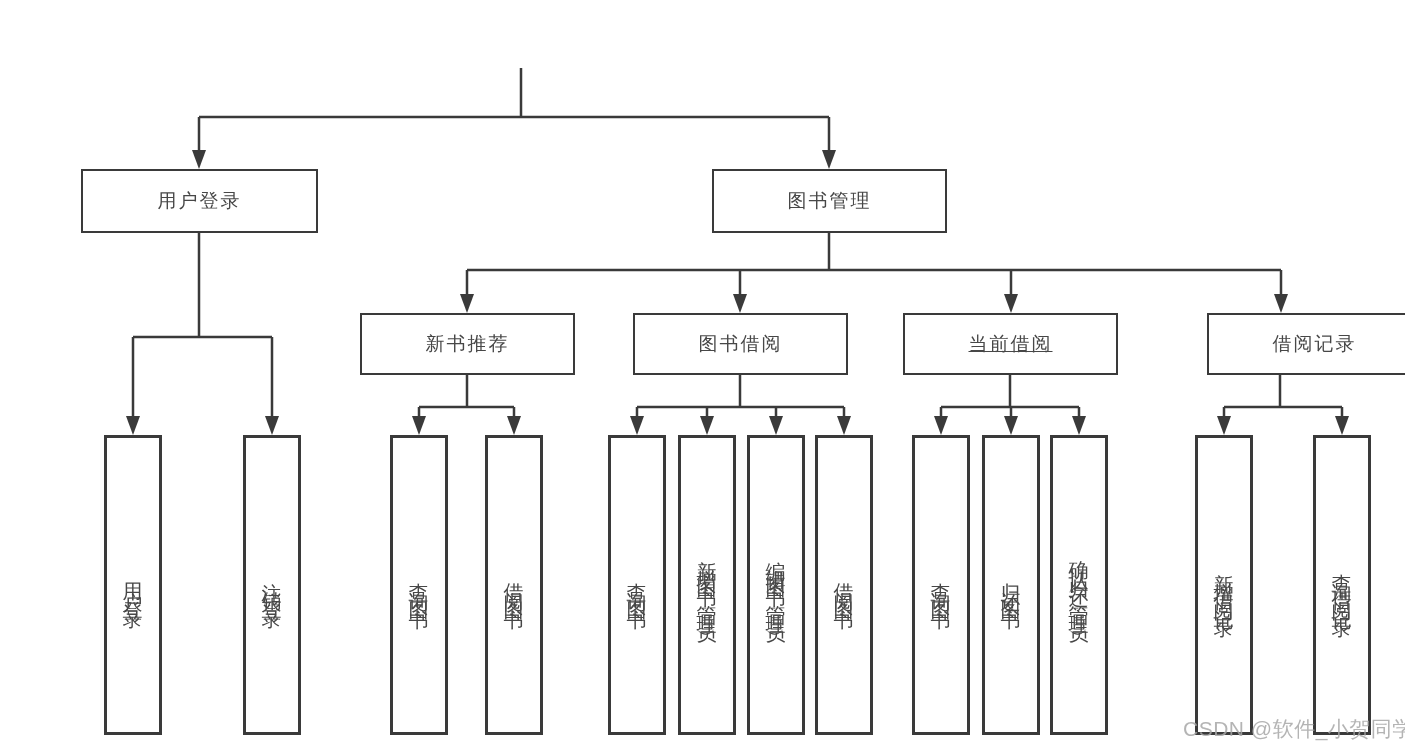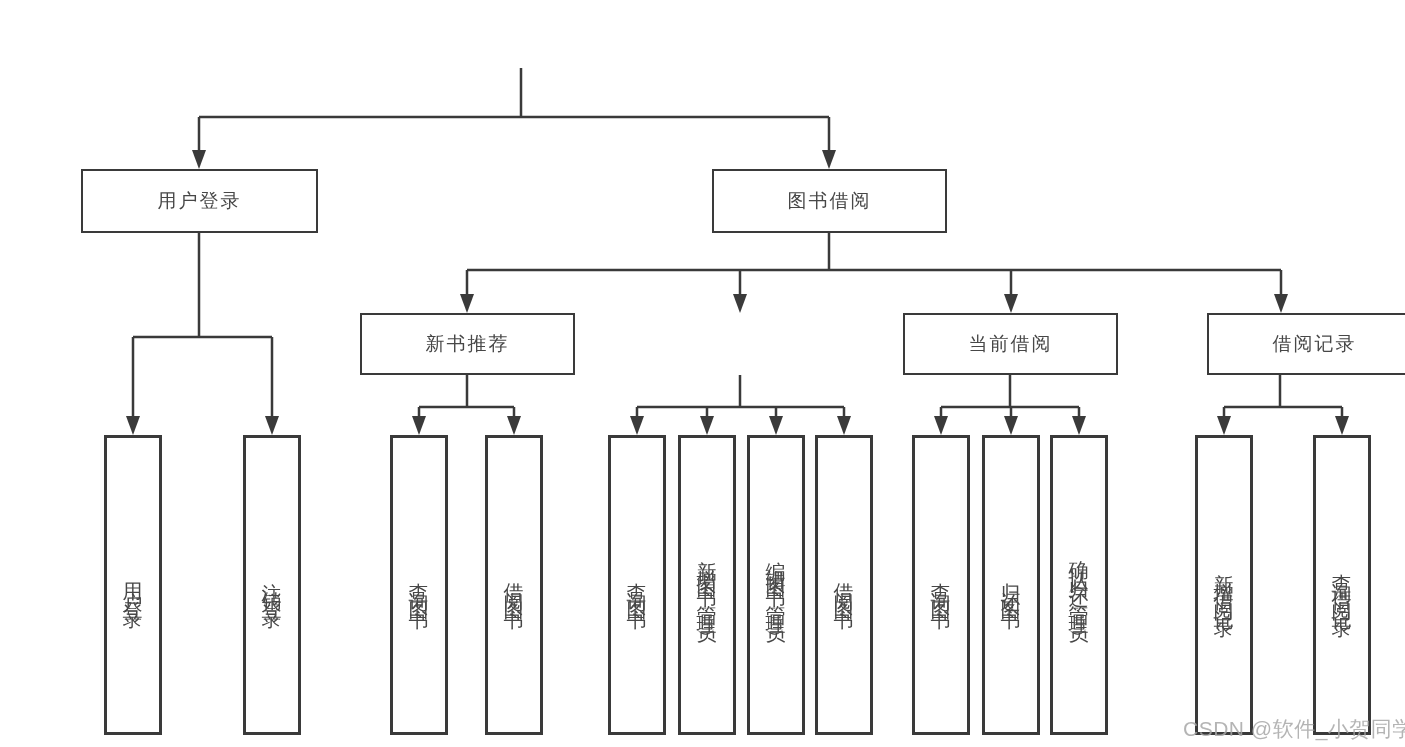--- a/index.html
+++ b/index.html
@@ -110,27 +110,30 @@
     <path d="M1280 375 V407 M1224 407 H1342 M1224 407 V416 M1342 407 V416"></path>
     <polygon points="1217,416 1231,416 1224,435"></polygon>
     <polygon points="1335,416 1349,416 1342,435"></polygon>
   </svg>
 
 
   <div class="box" style="left:81px;top:169px;width:237px;height:64px;">
     <span>用户登录</span>
   </div>
   <div class="box" style="left:712px;top:169px;width:235px;height:64px;">
-    <span>图书借阅</span>
+    <span>图书管理</span>
   </div>
 
   <div class="box" style="left:360px;top:313px;width:215px;height:62px;justify-content:center;">
     <span>新书推荐</span>
   </div>
-  <div class="box" style="left:903px;top:313px;width:215px;height:62px;">
+  <div class="box" style="left:633px;top:313px;width:215px;height:62px;">
+    <span>图书借阅</span>
+  </div>
+  <div class="box" style="left:903px;top:313px;width:215px;height:62px;text-decoration:underline;">
     <span>当前借阅</span>
   </div>
   <div class="box" style="left:1173px;top:313px;width:215px;height:62px;margin-left:34px;">
     <span>借阅记录</span>
   </div>
 
   <div class="box leaf" style="left:104px;top:435px;width:58px;height:300px;">
     <span class="vtext">用户登录</span>
   </div>
   <div class="box leaf" style="left:243px;top:435px;width:58px;height:300px;">

